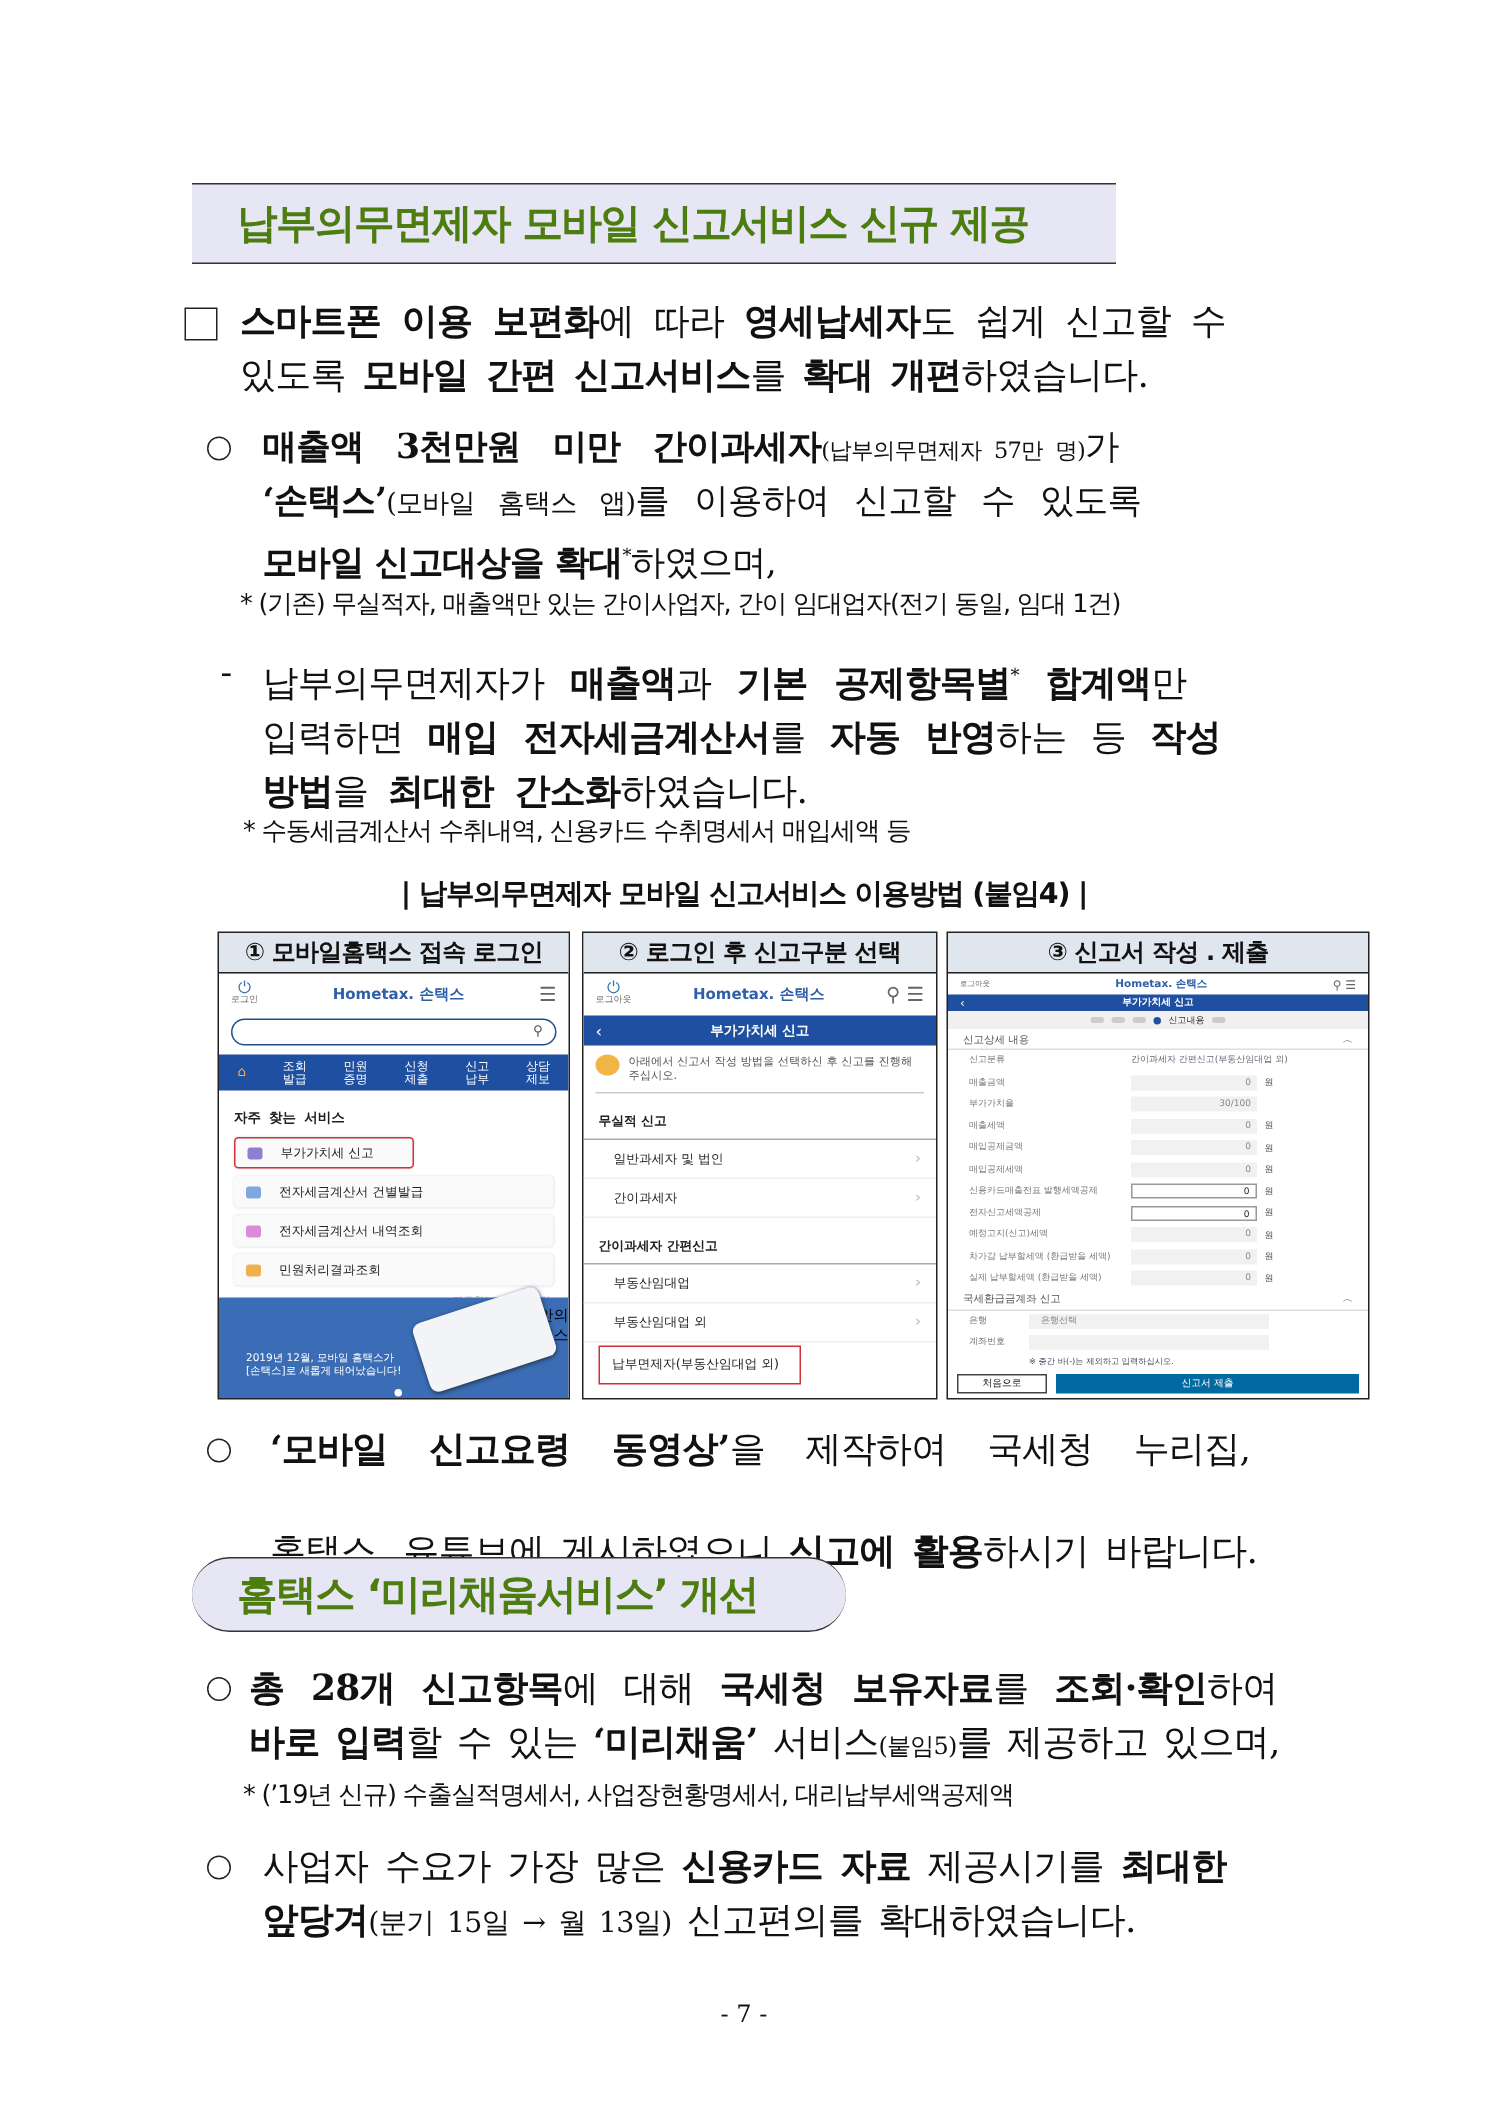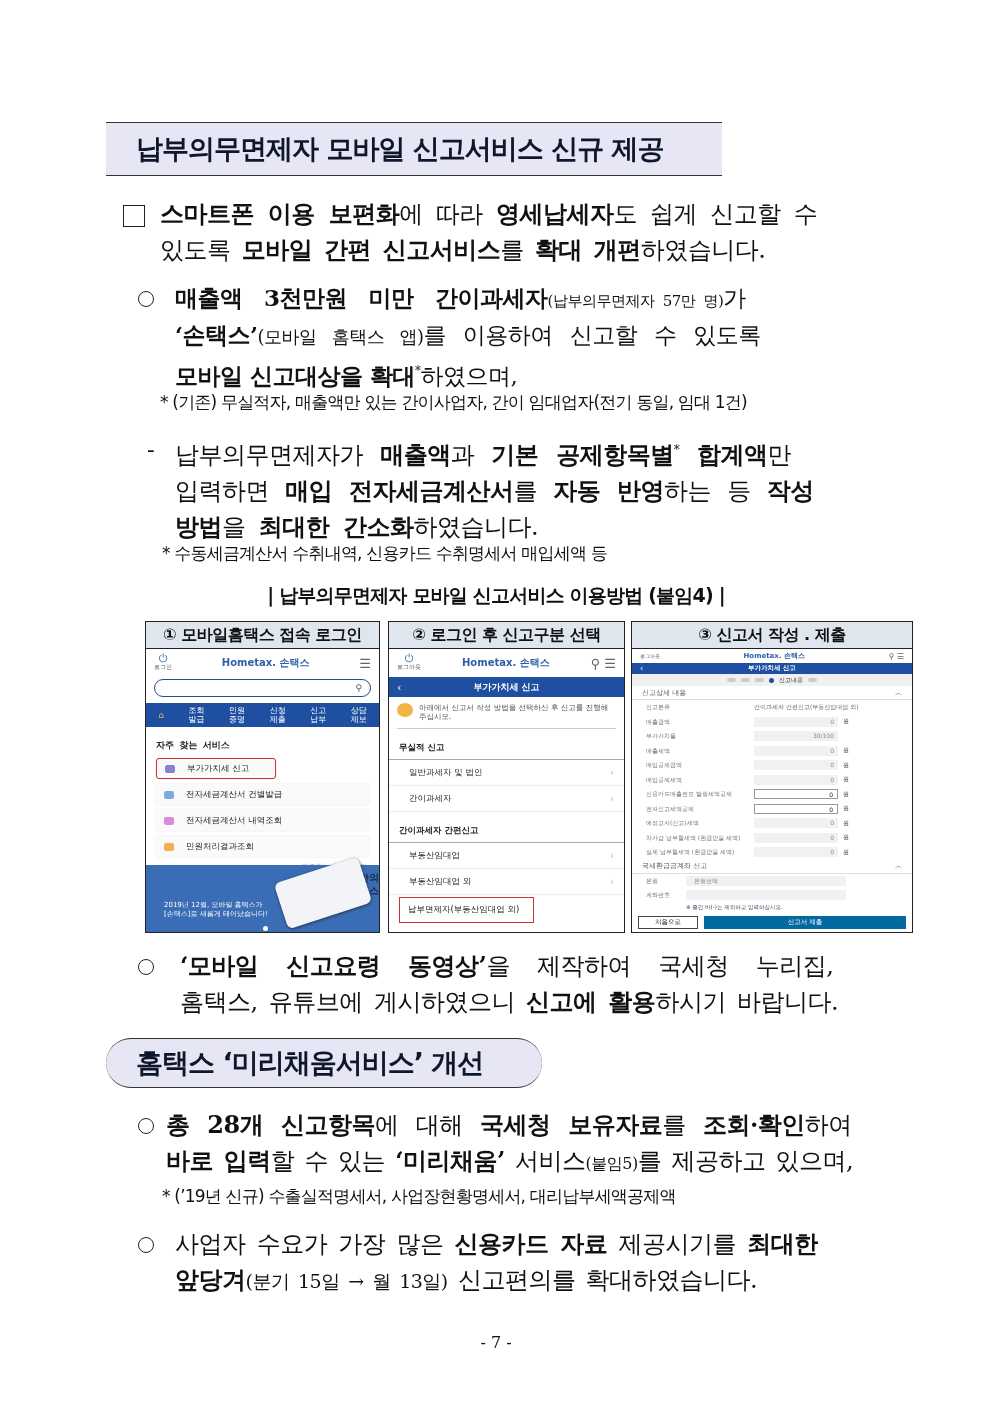--- a/index.html
+++ b/index.html
@@ -1,21 +1,21 @@
 <!DOCTYPE html>
 <html><head>
 <meta charset="utf-8">
 <style>
   * { box-sizing: border-box; margin: 0; padding: 0; }
   html, body { width: 992px; height: 1403px; background: #ffffff; }
   body { position: relative; font-family: "DejaVu Serif", serif; color: #111; overflow: hidden; }
   b, .b { font-weight: bold; }
 
   
-  .sec-head { position: absolute; left: 106px; background: #e6e6f4; border-top: 1.5px solid #333; border-bottom: 1.5px solid #333; display: flex; align-items: center; padding-left: 30px; font-family: "DejaVu Sans", sans-serif; font-weight: bold; font-size: 27px; letter-spacing: -1px; color: #0f172a; }
+  .sec-head { position: absolute; left: 128px; background: #e6e6f4; border-top: 1.5px solid #333; border-bottom: 1.5px solid #333; display: flex; align-items: center; padding-left: 30px; font-family: "DejaVu Sans", sans-serif; font-weight: bold; font-size: 27px; letter-spacing: -1px; color: #4d7c0f; }
   #sec1 { top: 122px; width: 616px; height: 54px; }
   #sec2 { top: 1038px; width: 436px; height: 50px; border-radius: 25px; }
 
   .para { position: absolute; font-size: 23px; line-height: 34px; letter-spacing: -0.5px; text-align: justify; }
   .para .line { display: block; white-space: nowrap; }
   .small { font-size: 15px; }
   .note { position: absolute; font-family: "DejaVu Sans", sans-serif; font-size: 17px; letter-spacing: -0.8px; white-space: nowrap; color: #111; }
 
   .checkbox { position: absolute; left: 123px; top: 205px; width: 22px; height: 22px; border: 1.5px solid #222; }
   .bullet-circle { position: absolute; width: 16px; height: 16px; border: 1.4px solid #222; border-radius: 50%; }
@@ -315,21 +315,21 @@
   </div>
   <div class="btn-row">
     <div class="b1">처음으로</div>
     <div class="b2">신고서 제출</div>
   </div>
 </div>
 
 <div class="bullet-circle" style="left:138px; top:959px;"></div>
 <div class="para" style="left:180px; top:948px; width:694px; font-size:24px; line-height:36px;">
   <span class="line" style="word-spacing:20px;"><b>‘모바일 신고요령 동영상’</b><span>을 제작하여 국세청 누리집,</span></span>
-  <span class="line" style="word-spacing:4px;"><span>홈택스, 유튜브에 게시하였으니 </span><b>신고에 활용</b><span>하시기 바랍니다.</span></span>
+  <span class="line" style="word-spacing:4px;margin-top:32px;"><span>홈택스, 유튜브에 게시하였으니 </span><b>신고에 활용</b><span>하시기 바랍니다.</span></span>
 </div>
 
 <div id="sec2" class="sec-head">
   <span>홈택스 ‘미리채움서비스’ 개선</span>
 </div>
 
 <div class="bullet-circle" style="left:138px; top:1118px;"></div>
 <div class="para" style="left:166px; top:1107px; width:708px; font-size:24px; line-height:36px;">
   <span class="line" style="word-spacing:10px;"><b>총 28개 신고항목</b><span>에 대해 </span><b>국세청 보유자료</b><span>를 </span><b>조회·확인</b><span>하여</span></span>
   <span class="line" style="word-spacing:3px;"><b>바로 입력</b><span>할 수 있는 </span><b>‘미리채움’</b><span> 서비스</span><span class="small" style="font-size:16px;">(붙임5)</span><span>를 제공하고 있으며,</span></span>

